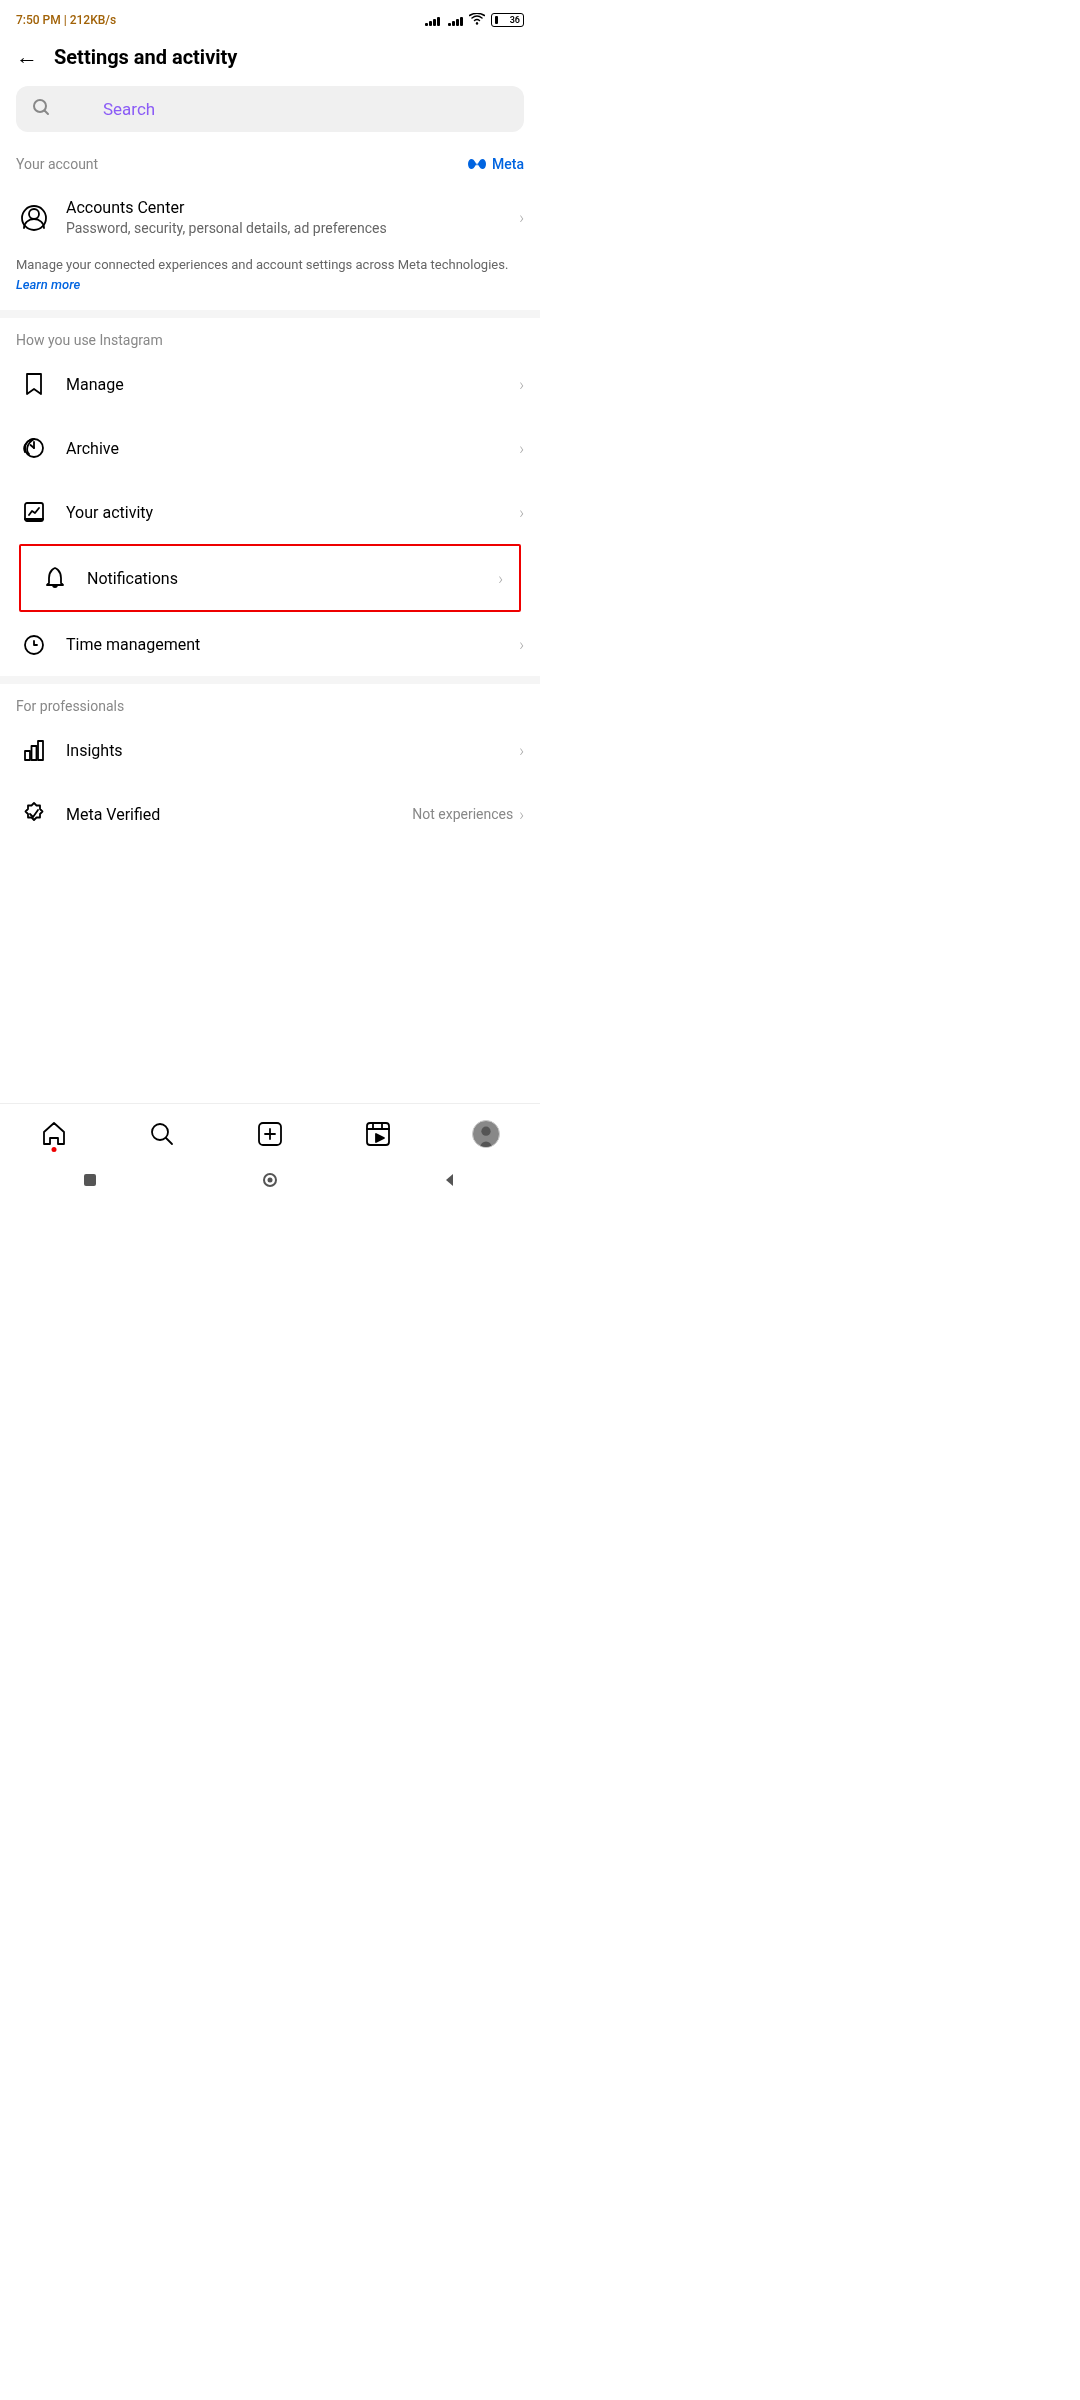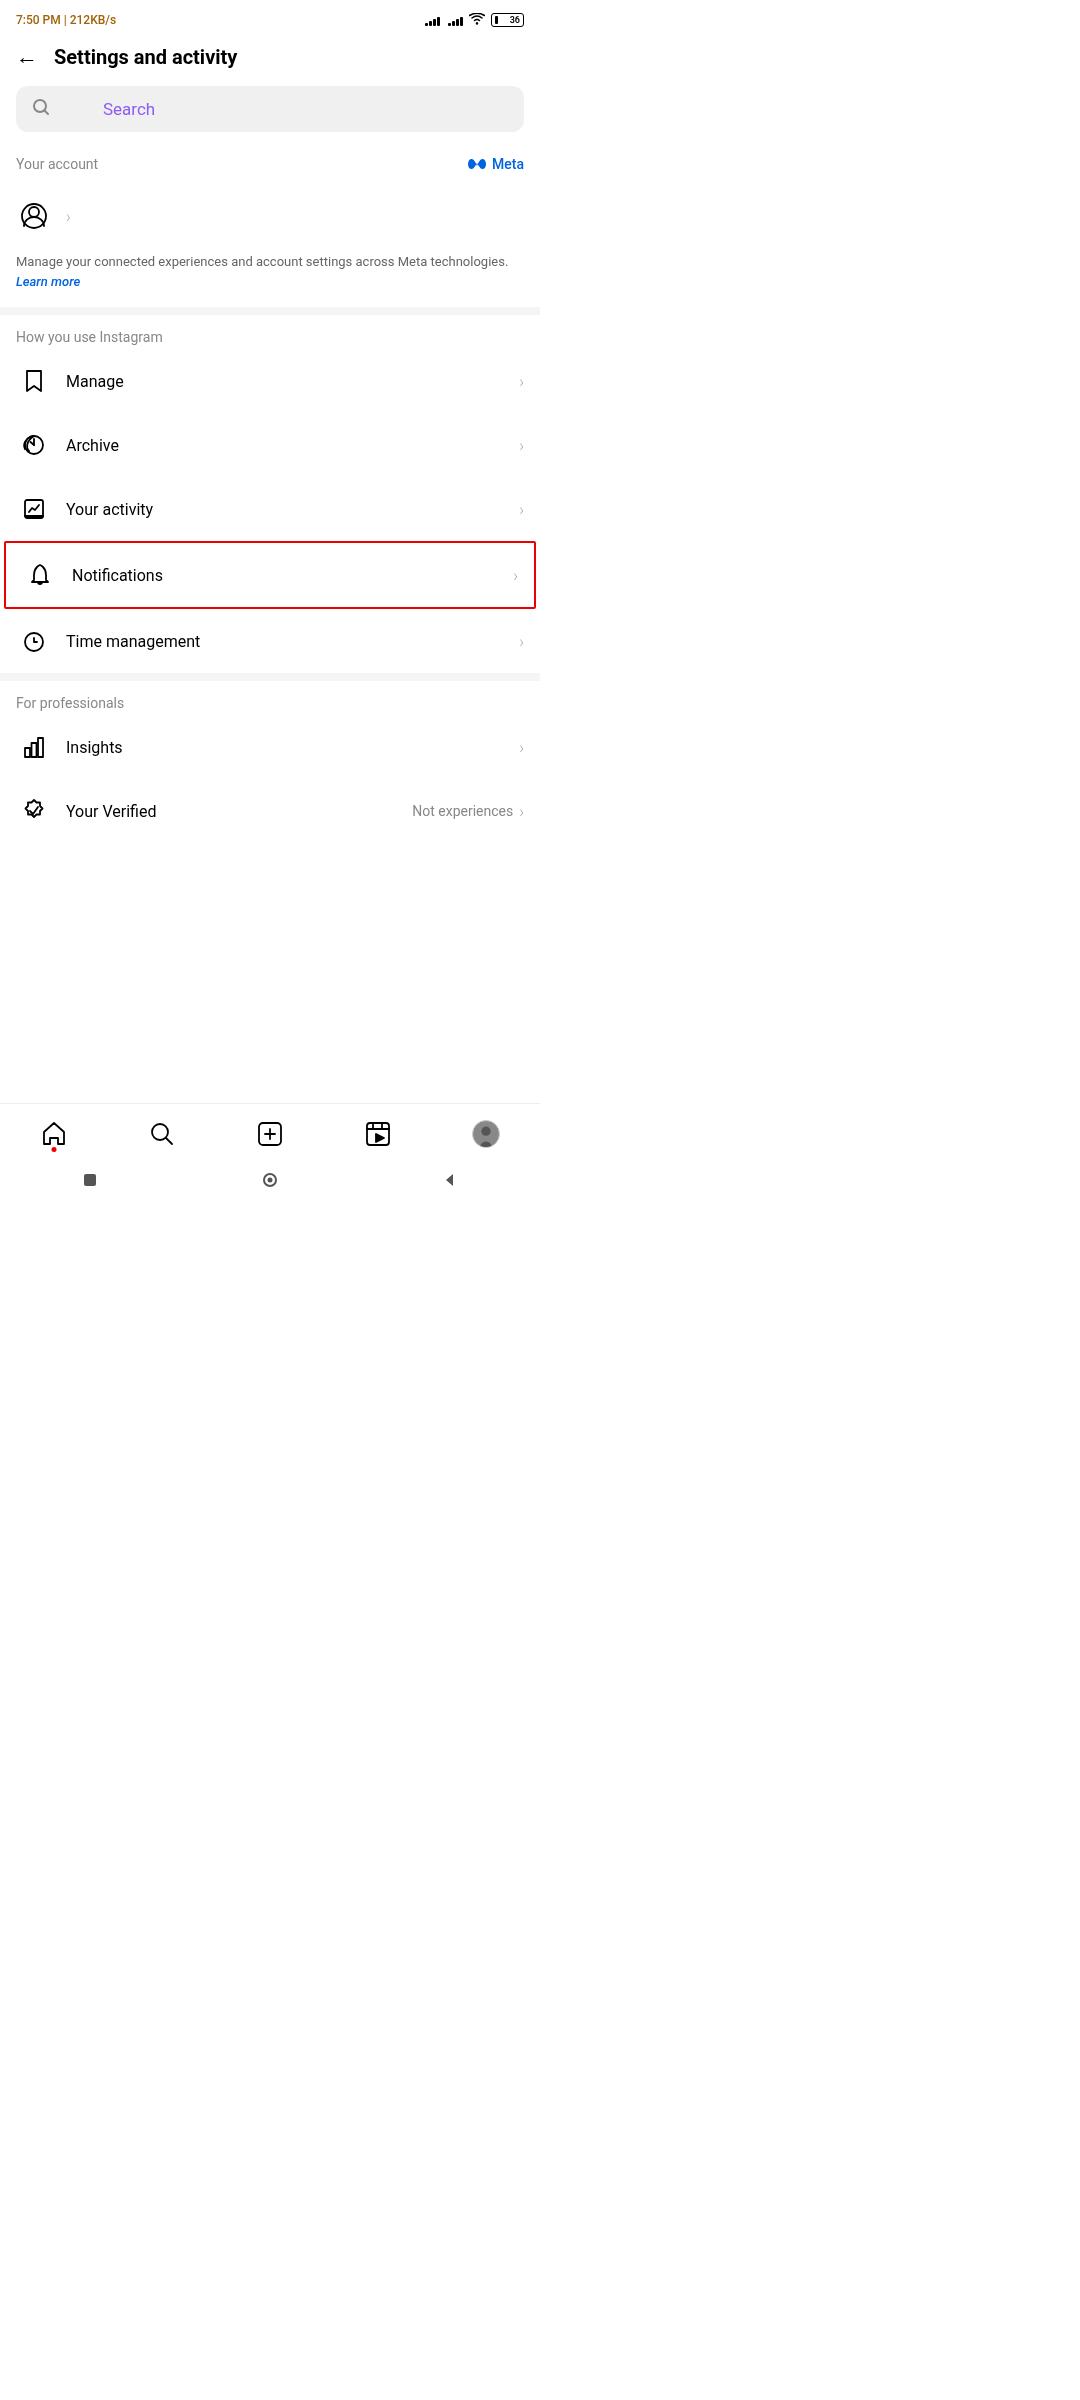--- a/index.html
+++ b/index.html
@@ -137,21 +137,21 @@
       align-items: center;
       padding: 14px 16px;
       border-bottom: none;
       cursor: pointer;
       background: #fff;
       position: relative;
     }
 
     .menu-item.highlighted {
       border: 2.5px solid #e00;
-      margin: 0 4px;
+      margin: 0 19px;
       border-radius: 2px;
     }
 
     .menu-icon {
       width: 36px;
       height: 36px;
       display: flex;
       align-items: center;
       justify-content: center;
       margin-right: 14px;
@@ -338,20 +338,24 @@
 </div>
 
 <div class="menu-item">
   <div class="menu-icon">
     <svg viewBox="0 0 26 26" fill="none" stroke="#000" stroke-width="1.8" stroke-linecap="round" stroke-linejoin="round">
       <circle cx="13" cy="9" r="5"></circle>
       <path d="M3 23 C3 18 7.5 14 13 14 C18.5 14 23 18 23 23"></path>
       <circle cx="13" cy="13" r="12" stroke="#000" stroke-width="1.8"></circle>
     </svg>
   </div>
+  <div class="menu-content">
+    <div class="menu-label">Accounts Center</div>
+    <div class="menu-sublabel">Password, security, personal details, ad preferences</div>
+  </div>
   <span class="menu-chevron">›</span>
 </div>
 
 <div class="description-text">
   <span>Manage your connected experiences and account settings across Meta technologies.</span>
   <span class="learn-more">Learn more</span>
 </div>
 
 <div class="divider"></div>
 
@@ -447,21 +451,21 @@
 </div>
 
 <div class="menu-item">
   <div class="menu-icon">
     <svg viewBox="0 0 26 26" fill="none" stroke="#000" stroke-width="1.8" stroke-linecap="round" stroke-linejoin="round">
       <path d="M13 2 L15.5 4.5 H19 V8 L21.5 10.5 L19 13 V16.5 H15.5 L13 19 L10.5 16.5 H7 V13 L4.5 10.5 L7 8 V4.5 H10.5 Z"></path>
       <polyline points="9,13 12,16 17,9"></polyline>
     </svg>
   </div>
   <div class="menu-content">
-    <div class="menu-label">Your Verified</div>
+    <div class="menu-label">Meta Verified</div>
   </div>
   <span class="menu-status">Not experiences</span>
   <span class="menu-chevron">›</span>
 </div>
 
 <div class="bottom-nav">
 
   <div class="nav-item">
     <svg viewBox="0 0 28 28" fill="none" stroke="#000" stroke-width="1.8" stroke-linecap="round" stroke-linejoin="round">
       <path d="M4 12 L14 3 L24 12 V24 H18 V18 H10 V24 H4 Z"></path>

